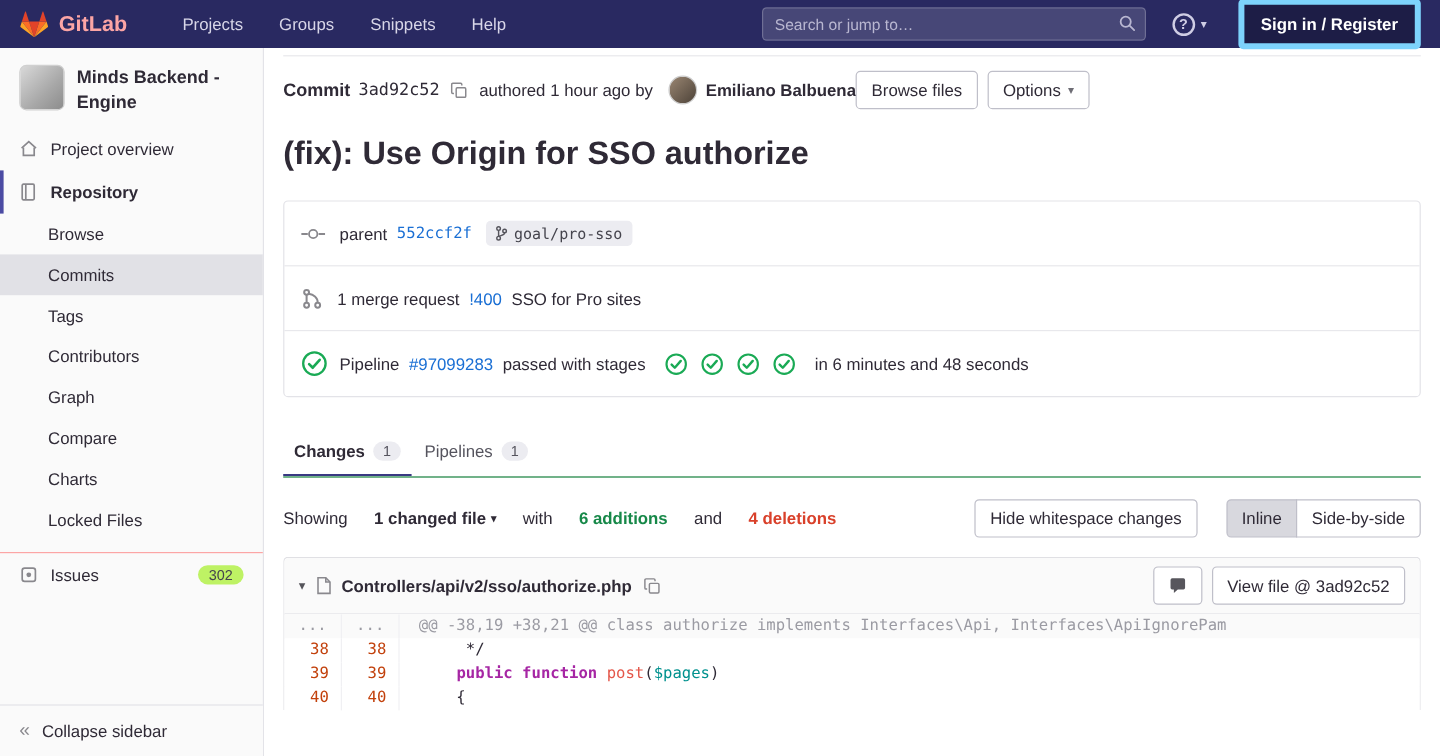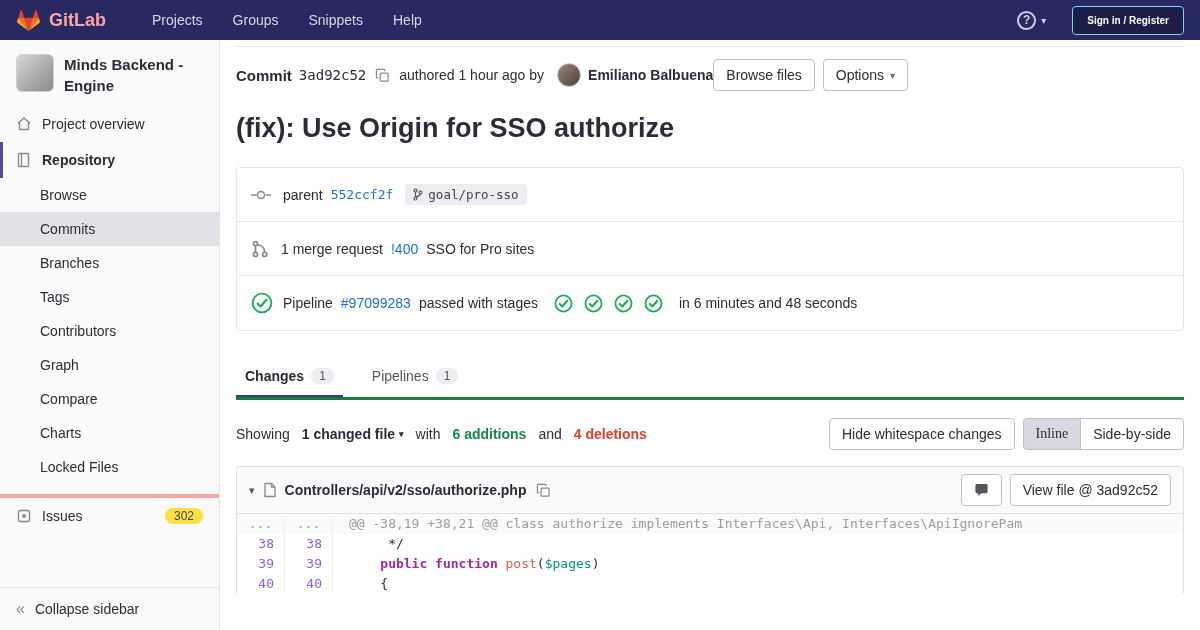--- a/index.html
+++ b/index.html
@@ -18,38 +18,38 @@
   .search-box { position:relative; width:320px; height:28px; margin-right:22px; }
   .search-box input { width:100%; height:100%; background:rgba(255,255,255,.14);
     border:1px solid rgba(255,255,255,.22); border-radius:4px; color:#fff;
     padding:0 30px 0 10px; font-size:13px; font-family:inherit; }
   .search-box input::placeholder { color:#b9b7d1; }
   .search-icon { position:absolute; right:8px; top:6px; }
   .help-menu { display:flex; align-items:center; gap:5px; margin-right:26px; cursor:pointer; }
   .help-q { width:19px; height:19px; border:2px solid #cfcde4; border-radius:50%;
     color:#cfcde4; font-size:12px; font-weight:700; display:flex; align-items:center; justify-content:center; }
   .caret { color:#cfcde4; font-size:10px; }
-  .signin { background:#1d1d46; border:1px solid #7dd3fc; color:#fff; font-weight:700;
-    font-size:10px; padding:8px 14px; border-radius:4px; cursor:pointer; font-family:inherit; }
+  .signin { background:#1d1d46; border:5px solid #7dd3fc; color:#fff; font-weight:700;
+    font-size:14px; padding:8px 14px; border-radius:4px; cursor:pointer; font-family:inherit; }
 
   
   .sidebar { position:fixed; top:40px; left:0; bottom:0; width:220px; background:#fafafa;
     border-right:1px solid #e3e3e8; }
   .project-head { display:flex; gap:10px; padding:14px 16px 10px; align-items:flex-start; }
   .p-avatar { width:38px; height:38px; border-radius:6px; flex-shrink:0;
     background:linear-gradient(135deg,#d9d9d9 0%,#a8a8a8 60%,#8c8c8c 100%); border:1px solid #d0d0d0; }
   .p-name { font-weight:700; font-size:15px; line-height:1.4; }
   .s-item { display:flex; align-items:center; gap:10px; padding:10px 16px; cursor:pointer; position:relative; }
   .s-item.repo { font-weight:700; }
   .s-item.repo::before { content:""; position:absolute; left:0; top:0; bottom:0; width:3px;
     background:#4b4ba3; }
   .sub-item { padding:9px 16px 9px 40px; cursor:pointer; }
   .sub-item.active { background:#e1e1e6; }
-  .issues-item { border-top:4px solid #fca5a5; margin-top:10px; }
-  .count-pill { margin-left:auto; background:#fde047; color:#45444d; border-radius:10px;
+  .issues-item { border-top:1px solid #fca5a5; margin-top:10px; }
+  .count-pill { margin-left:auto; background:#bef264; color:#45444d; border-radius:10px;
     padding:1px 9px; font-size:12px; }
   .collapse-btn { position:absolute; bottom:0; left:0; right:0; border-top:1px solid #e3e3e8;
     display:flex; align-items:center; gap:10px; padding:13px 16px; cursor:pointer; background:#fafafa; }
   .collapse-icon { color:#89888d; font-size:16px; line-height:1; }
 
   
   .main { margin-left:220px; padding:0 16px; }
   .breadcrumb { display:flex; align-items:center; gap:8px; height:47px;
     border-bottom:1px solid #e8e8ec; font-size:13px; color:#6e6d75; }
   .crumb { color:#6e6d75; cursor:pointer; display:flex; align-items:center; gap:6px; }
@@ -78,49 +78,49 @@
   .info-box { border:1px solid #e3e3e8; border-radius:4px; }
   .info-row { display:flex; align-items:center; gap:8px; padding:0 14px; height:54px;
     border-bottom:1px solid #e8e8ec; }
   .info-row:last-child { border-bottom:none; }
   .link { color:#1a6fd4; cursor:pointer; }
   .branch-tag { display:inline-flex; align-items:center; gap:5px; background:#ececf1;
     border-radius:4px; padding:3px 8px; font-family:"DejaVu Sans Mono",monospace;
     font-size:12.5px; color:#45444d; margin-left:4px; cursor:pointer; }
   .stage-icons { display:flex; gap:11px; margin:0 8px; align-items:center; }
 
-  .tabs { display:flex; gap:20px; border-bottom:3px solid #15803d; margin-top:24px; }
+  .tabs { display:flex; gap:2px; border-bottom:1px solid #15803d; margin-top:24px; }
   .tab { display:flex; align-items:center; gap:7px; padding:13px 9px; cursor:pointer; color:#55545e; }
   .tab.active { color:#2f2a36; font-weight:700; box-shadow:inset 0 -2px 0 #393982; }
   .tab-count { background:#ececf1; color:#55545e; border-radius:10px; padding:1px 8px;
     font-size:12px; font-weight:400; }
 
   .diff-bar { display:flex; align-items:center; justify-content:space-between; margin:18px 0 16px; }
-  .diff-bar-left { display:flex; align-items:center; gap:12px; }
+  .diff-bar-left { display:flex; align-items:center; gap:22px; }
   .changed-file-dd { font-weight:700; color:#2f2a36; cursor:pointer; display:inline-flex; align-items:center; gap:4px; }
   .changed-file-dd .caret { color:#2f2a36; font-size:9px; }
   .additions { color:#168848; font-weight:700; }
   .deletions { color:#d9402a; font-weight:700; }
   .diff-bar-right { display:flex; align-items:center; gap:8px; }
   .seg { display:inline-flex; }
   .seg .btn { border-radius:0; margin-left:-1px; }
-  .seg .btn:first-child { border-radius:4px 0 0 4px; margin-left:0;font-family:Liberation Serif, serif; }
+  .seg .btn:first-child { border-radius:4px 0 0 4px; margin-left:16px; }
   .seg .btn:last-child { border-radius:0 4px 4px 0; }
   .seg .btn.selected { background:#d8d8de; }
 
   .file-box { border:1px solid #e0e0e4; border-bottom:none; border-radius:4px 4px 0 0; }
   .file-head { display:flex; align-items:center; gap:8px; background:#fafafa;
     padding:7px 12px; border-bottom:1px solid #e0e0e4; border-radius:4px 4px 0 0; height:47px; }
   .file-caret { color:#55545a; font-size:11px; cursor:pointer; }
   .file-path { font-weight:700; font-size:14px; }
   .file-head-actions { margin-left:auto; display:flex; gap:8px; }
 
   .diff-table { font-family:"DejaVu Sans Mono",monospace; font-size:13px; }
   .diff-row { display:grid; grid-template-columns:48px 48px 1fr; line-height:20px; background:#fff; }
-  .ln { color:#8b5cf6; text-align:right; padding-right:10px; border-right:1px solid #f0f0f3; cursor:pointer; }
+  .ln { color:#c2410c; text-align:right; padding-right:10px; border-right:1px solid #f0f0f3; cursor:pointer; }
   .ln.center { text-align:center; padding-right:0; }
   .code { padding-left:16px; white-space:pre; color:#2f2a36; }
   .diff-row.hunk { background:#fafafa; }
   .diff-row.hunk .code, .diff-row.hunk .ln { color:#9b9ba3; }
   .kw { color:#a626a4; font-weight:700; }
   .fn { color:#e45649; }
   .vr { color:#00918e; }
 </style>
 </head>
 <body>
@@ -140,20 +140,29 @@
     </span>
     <span class="brand-text">GitLab</span>
   </div>
   <nav class="nav-items">
     <a>Projects</a>
     <a>Groups</a>
     <a>Snippets</a>
     <a>Help</a>
   </nav>
   <div class="nav-spacer"></div>
+  <div class="search-box">
+    <input type="text" placeholder="Search or jump to…" style="">
+    <span class="search-icon">
+      <svg width="15" height="15" viewBox="0 0 16 16">
+        <circle cx="6.5" cy="6.5" r="4.5" fill="none" stroke="#b9b7d1" stroke-width="1.6"></circle>
+        <line x1="10.2" y1="10.2" x2="14" y2="14" stroke="#b9b7d1" stroke-width="1.6" stroke-linecap="round"></line>
+      </svg>
+    </span>
+  </div>
   <div class="help-menu">
     <span class="help-q">?</span>
     <span class="caret">▾</span>
   </div>
   <button class="signin">Sign in / Register</button>
 </header>
 
 <aside class="sidebar">
   <div class="project-head">
     <div class="p-avatar"></div>
@@ -174,21 +183,20 @@
         <svg width="16" height="16" viewBox="0 0 16 16" fill="none" stroke="#89888d" stroke-width="1.4">
           <path d="M3.5 1.5h8a1 1 0 0 1 1 1v11a1 1 0 0 1-1 1h-8a1 1 0 0 1-1-1v-11a1 1 0 0 1 1-1z"></path>
           <path d="M5.5 1.5v13"></path>
         </svg>
       </span>
       <span>Repository</span>
     </div>
     <div>
       <div class="sub-item">Browse</div>
       <div class="sub-item active">Commits</div>
-      <div class="sub-item">Branches</div>
       <div class="sub-item">Tags</div>
       <div class="sub-item">Contributors</div>
       <div class="sub-item">Graph</div>
       <div class="sub-item">Compare</div>
       <div class="sub-item">Charts</div>
       <div class="sub-item">Locked Files</div>
     </div>
     <div class="s-item issues-item">
       <span style="display:flex;">
         <svg width="16" height="16" viewBox="0 0 16 16" fill="none" stroke="#89888d" stroke-width="1.4">

